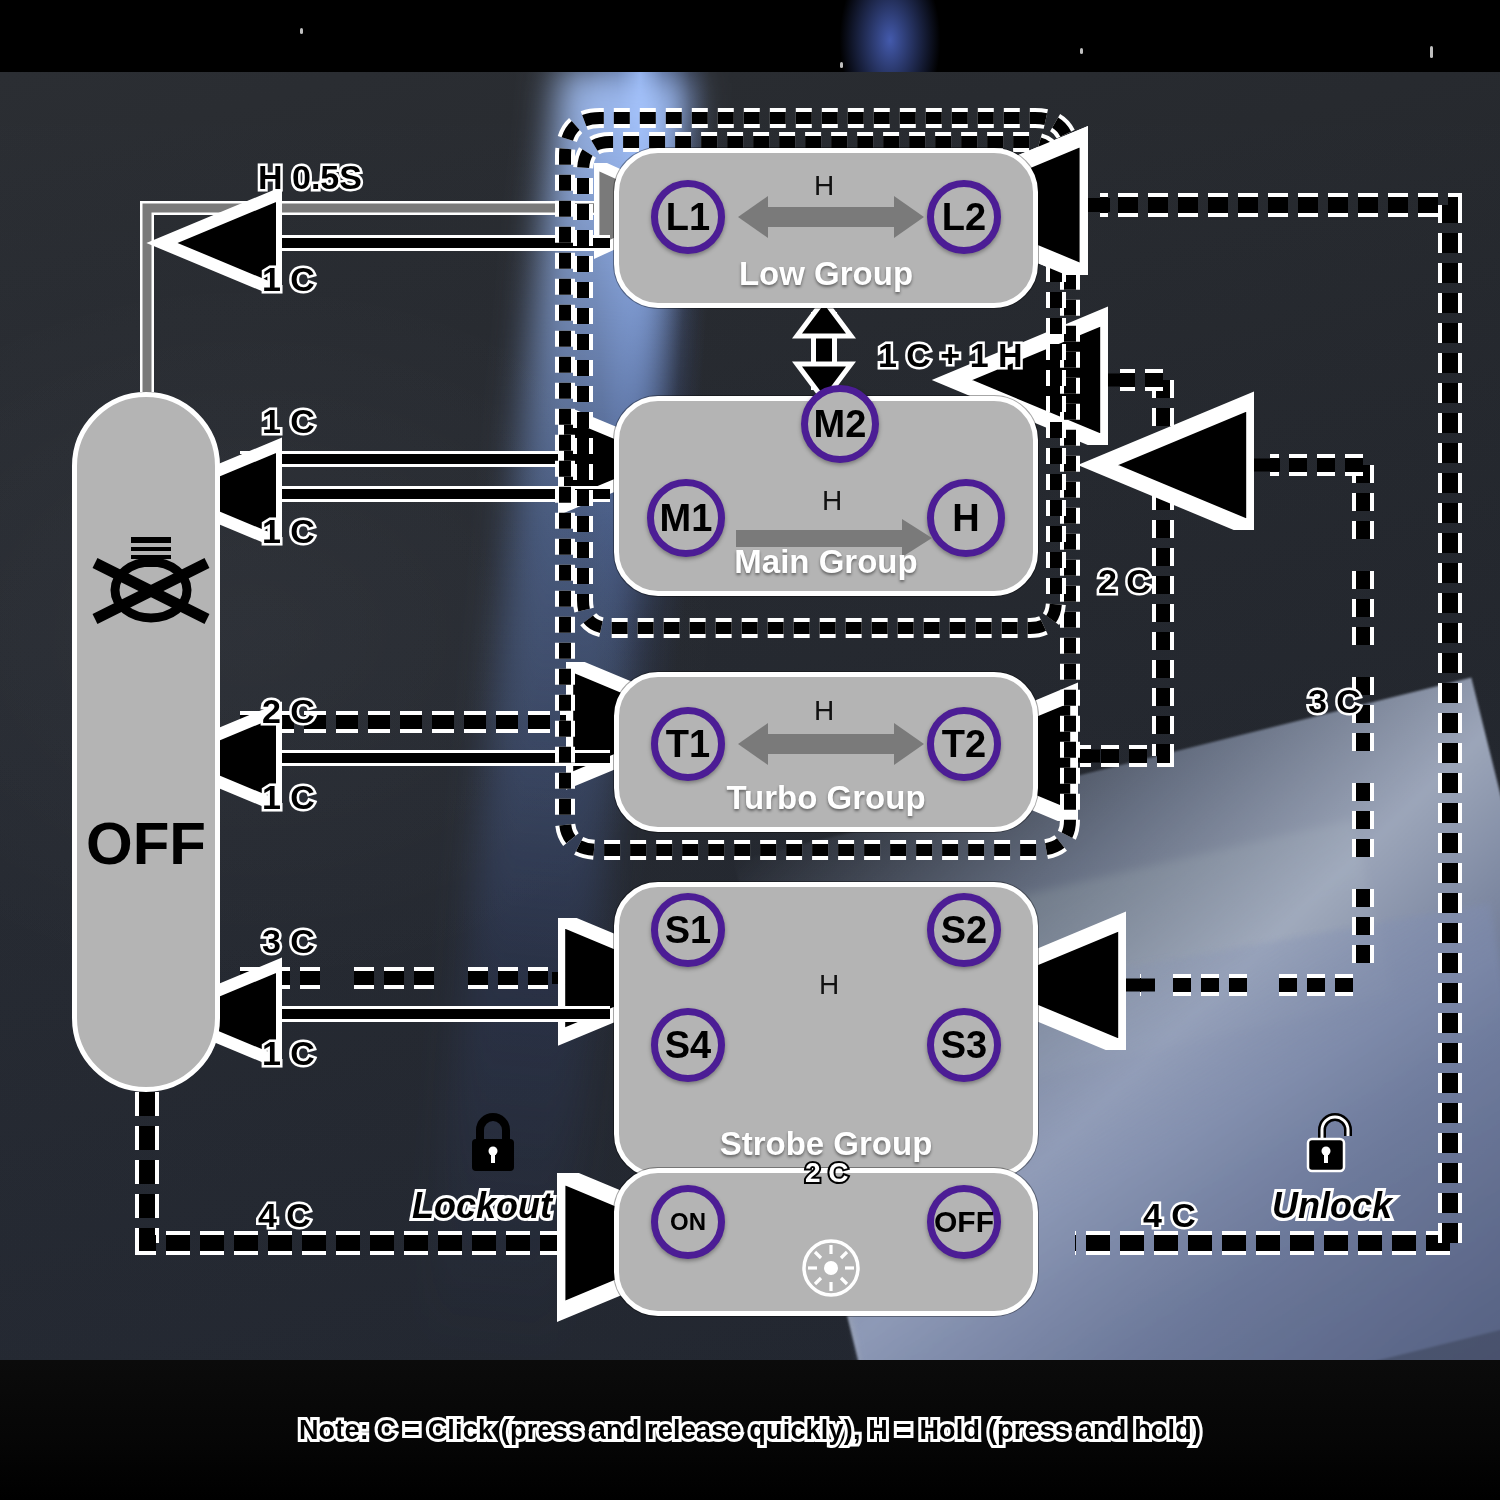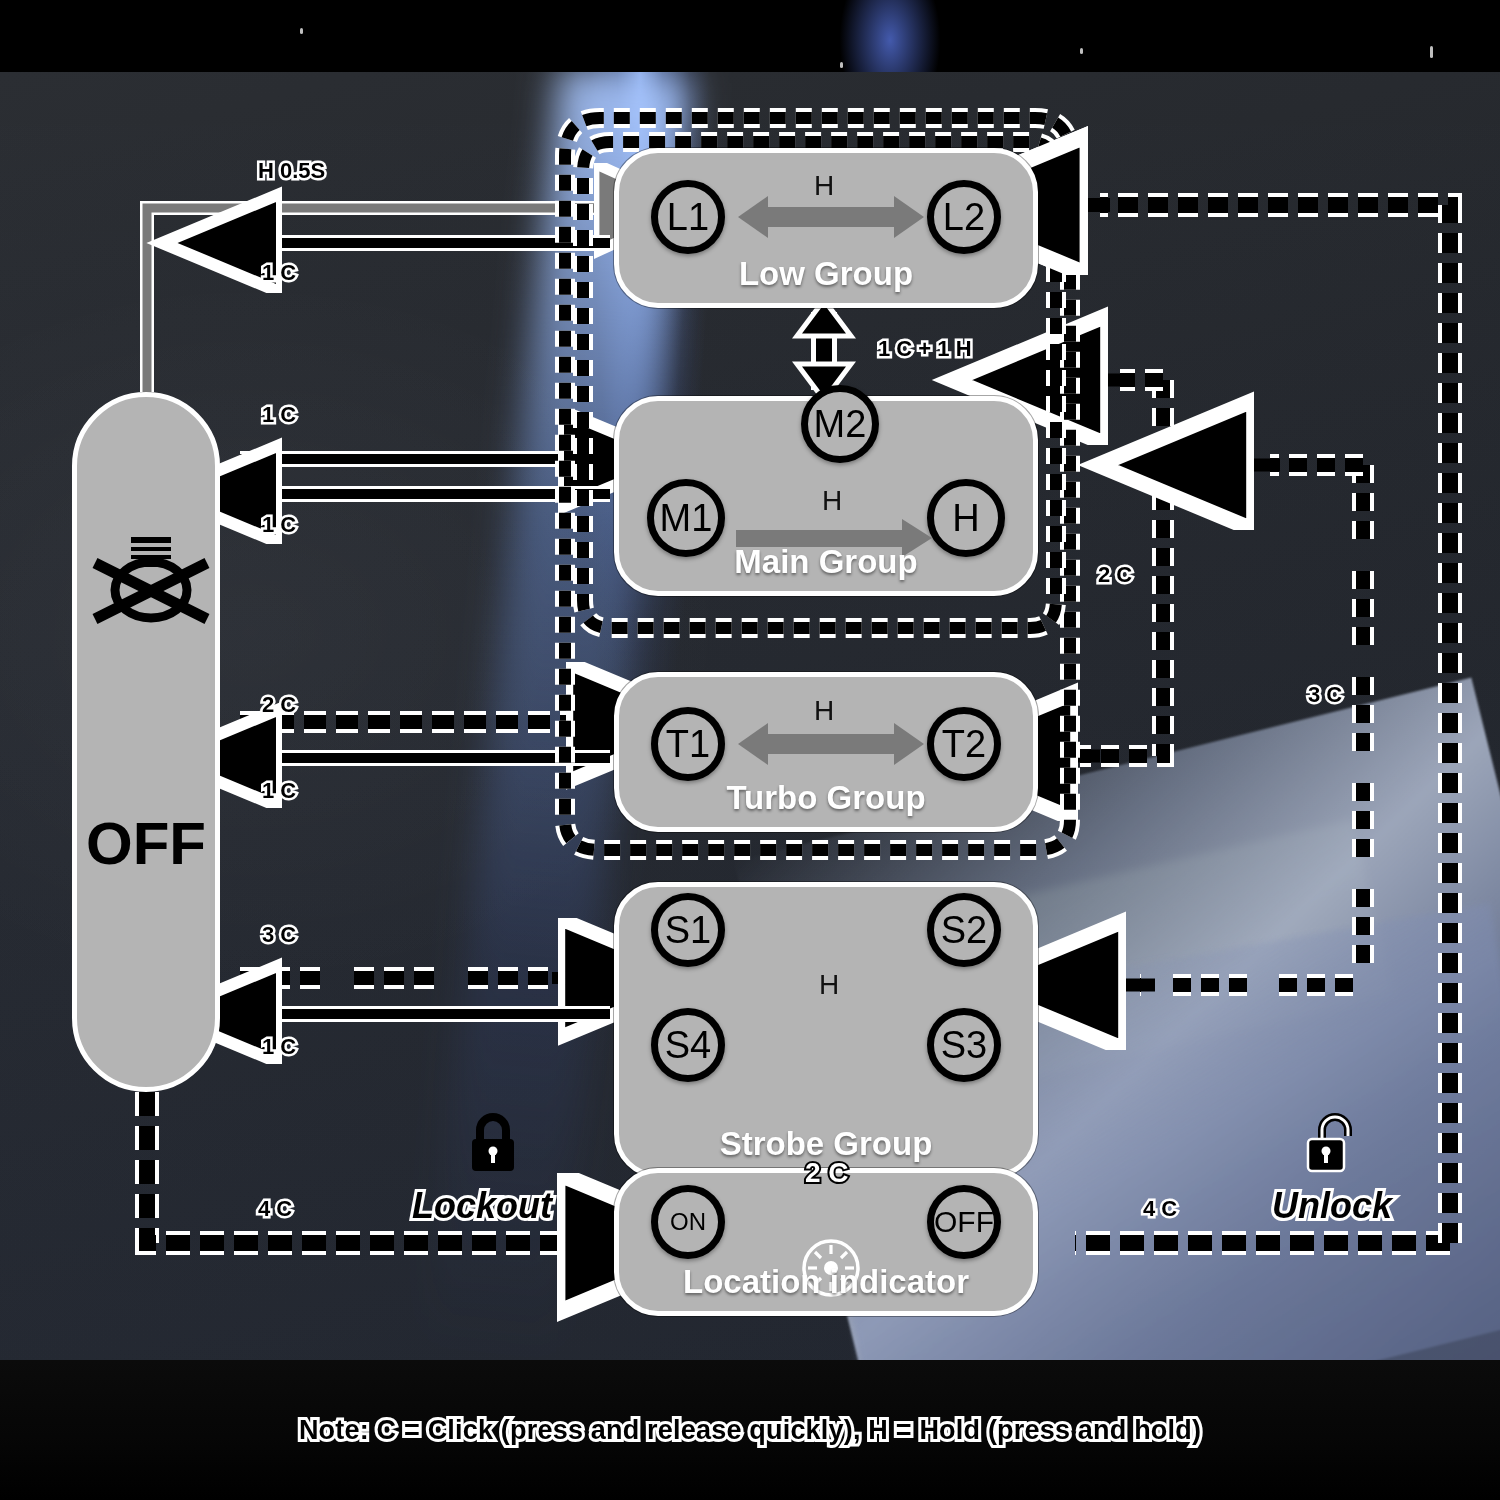--- a/index.html
+++ b/index.html
@@ -89,24 +89,24 @@
   .gtitle{
     position:absolute; left:0; right:0; bottom:10px;
     text-align:center; color:#fff; font-weight:bold; font-size:33px;
     text-shadow:0 2px 3px rgba(0,0,0,.45);
     font-family:"Liberation Sans", sans-serif;
     margin-top:31px;
   }
   .node{
     position:absolute;
     border-radius:50%;
-    border:7px solid #000000;
+    border:7px solid #4c1d95;
     background:#b4b4b4;
     display:flex; align-items:center; justify-content:center;
-    color:#000; font-weight:normal;
+    color:#000; font-weight:bold;
     box-shadow:0 2px 4px rgba(0,0,0,.35);
     font-family:"Liberation Sans", sans-serif;
   }
   .node.sm{ width:74px; height:74px; font-size:38px; }
   .node.md{ width:78px; height:78px; font-size:38px; }
 
   .hlab{
     position:absolute; color:#111; font-size:28px; font-weight:500;
     font-family:"Liberation Sans", sans-serif;
   }
@@ -136,21 +136,21 @@
   #offbox .offtxt{
     position:absolute; left:0; right:0; top:412px; text-align:center;
     font-size:60px; font-weight:bold; color:#000;
     font-family:"Liberation Sans", sans-serif;
   }
 
   
   .olab{
     position:absolute;
     color:#000;
-    font-size:22px; font-weight:bold;
+    font-size:34px; font-weight:bold;
     -webkit-text-stroke:5px #fff;
     paint-order:stroke fill;
     white-space:nowrap;
     font-family:"Liberation Sans", sans-serif;
   }
   .olab.ital{ font-style:italic; font-size:36px; -webkit-text-stroke:6px #fff; }
 </style>
 </head>
 <body>
 
@@ -377,21 +377,20 @@
         <line x1="33" y1="10" x2="33" y2="19"></line>
         <line x1="33" y1="47" x2="33" y2="56"></line>
         <line x1="10" y1="33" x2="19" y2="33"></line>
         <line x1="47" y1="33" x2="56" y2="33"></line>
         <line x1="17" y1="17" x2="23" y2="23"></line>
         <line x1="43" y1="43" x2="49" y2="49"></line>
         <line x1="49" y1="17" x2="43" y2="23"></line>
         <line x1="23" y1="43" x2="17" y2="49"></line>
       </g>
     </svg>
-    <div class="gtitle">Location indicator</div>
   </div>
 
   <div class="olab" style="left:258px; top:158px;">H 0.5S</div>
   <div class="olab" style="left:262px; top:260px;">1 C</div>
 
   <div class="olab" style="left:262px; top:402px;">1 C</div>
   <div class="olab" style="left:262px; top:512px;">1 C</div>
 
   <div class="olab" style="left:878px; top:336px;">1 C + 1 H</div>
 

